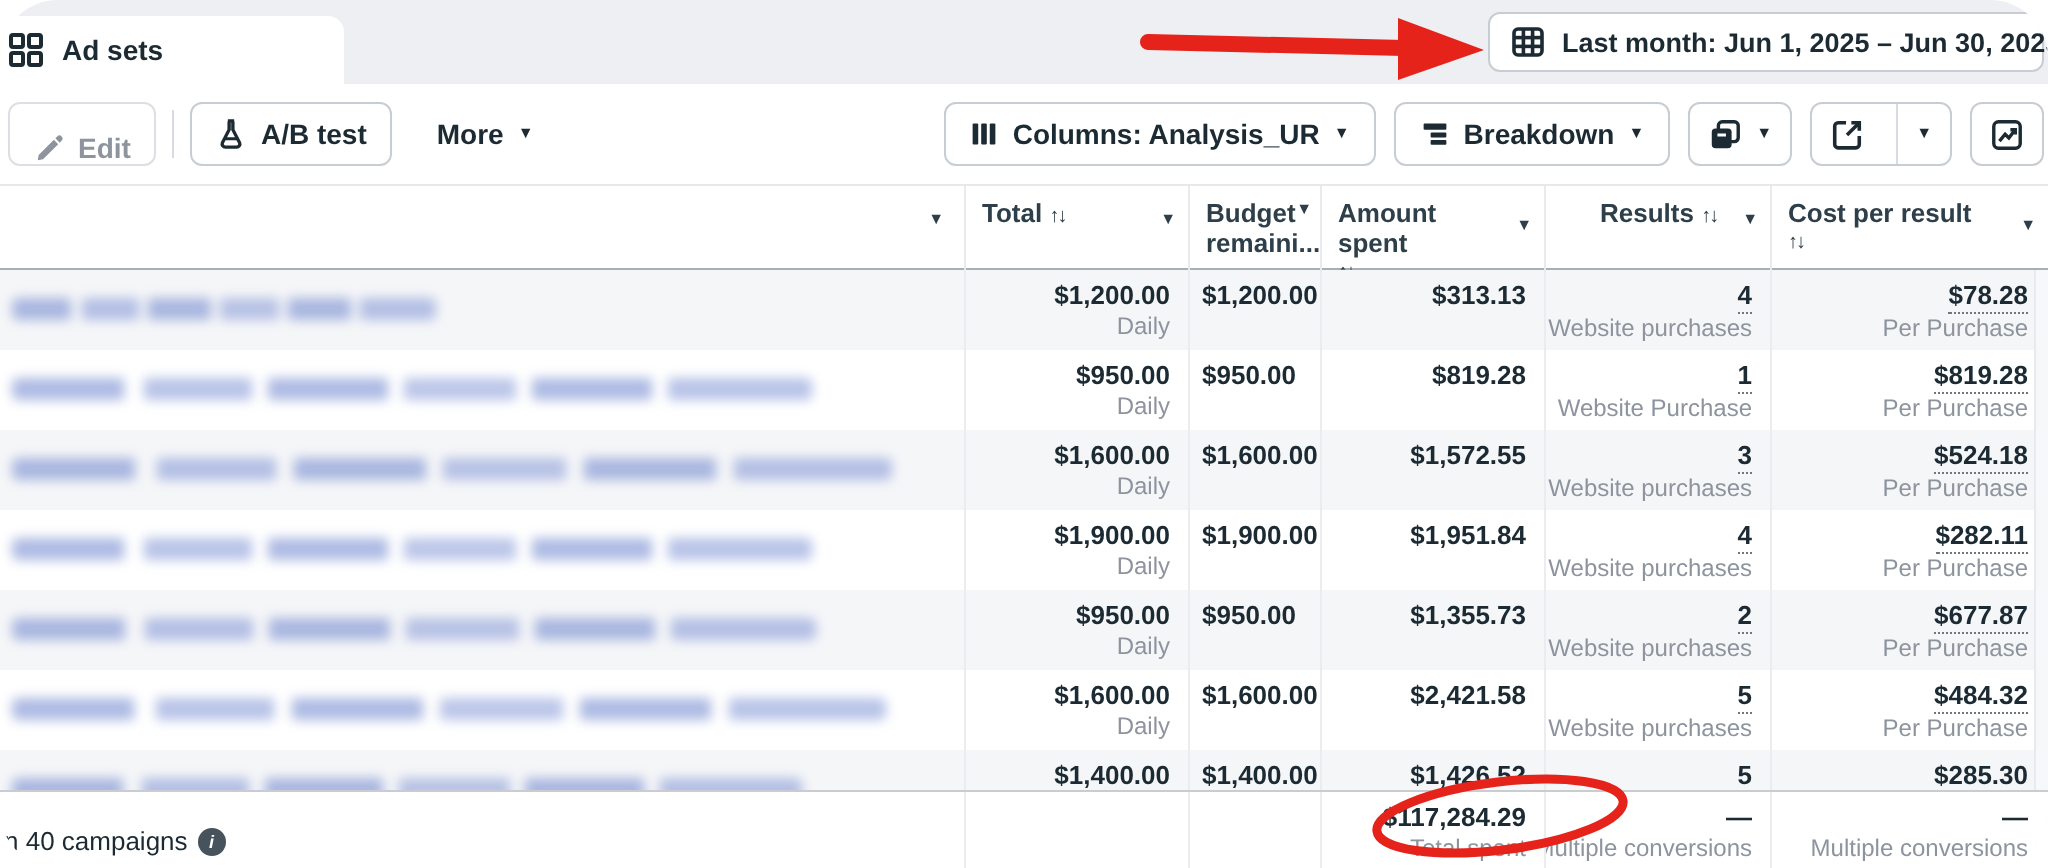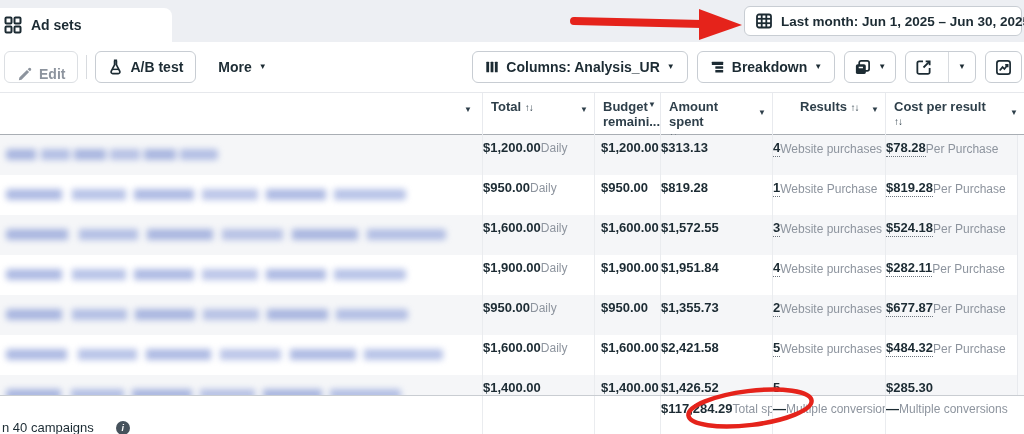--- a/index.html
+++ b/index.html
@@ -1,18 +1,18 @@
 <!DOCTYPE html>
 <html><head>
 <meta charset="utf-8">
 <style>
   * { box-sizing: border-box; margin: 0; padding: 0; }
   html,body { background:#fff; }
   body { font-family:"Liberation Sans", sans-serif; }
-  .app { position:relative; width:1024px; height:434px; overflow:hidden; background:#fff; }
+  .app { position:relative; width:1024px; height:434px; overflow:hidden; background:#fff;border-radius:29px; }
 
   
   .tabstrip { position:absolute; left:0; top:0; width:1024px; height:42px; background:#edeff3; }
   .tab { position:absolute; top:8px; height:34px; background:#fff; border-radius:8px 8px 0 0;
          display:flex; align-items:center; gap:9px; padding:0 16px; cursor:pointer; }
   .tab-adsets { left:-26px; width:198px; padding-left:30px; }
   .tab-ads { left:180px; width:192px;margin-top:36px; }
   .tab-label { font-size:14px; font-weight:700; color:#1c2b33; }
   .tab-icon svg { display:block; }
 
@@ -55,31 +55,31 @@
   .trow.stripe { background:#f5f6f8; }
   .td { position:relative; border-right:1px solid #eaecef; height:40px; overflow:hidden; }
   .td:last-child { border-right:none; }
   .td-name { padding:14px 0 0 6px; }
   .blurbar { height:11px; border-radius:3px; filter:blur(3px); opacity:.55; cursor:pointer;
     background:linear-gradient(90deg,#6b82cc 0%,#6b82cc 14%,rgba(0,0,0,0) 14%,rgba(0,0,0,0) 16.5%,
       #7d92d4 16.5%,#7d92d4 30%,rgba(0,0,0,0) 30%,rgba(0,0,0,0) 32%,
       #6b82cc 32%,#6b82cc 47%,rgba(0,0,0,0) 47%,rgba(0,0,0,0) 49%,
       #8497d6 49%,#8497d6 63%,rgba(0,0,0,0) 63%,rgba(0,0,0,0) 65%,
       #6b82cc 65%,#6b82cc 80%,rgba(0,0,0,0) 80%,rgba(0,0,0,0) 82%,#7d92d4 82%,#7d92d4 100%); }
-  .cellstack { display:flex; flex-direction:row; align-items:flex-end; padding:5px 9px 0 0; }
+  .cellstack { display:flex; flex-direction:column; align-items:flex-end; padding:5px 9px 0 0; }
   .cellstack.left { align-items:flex-start; padding:5px 0 0 6px; white-space:nowrap; }
   .val { font-size:13px; font-weight:600; color:#1c2b33; line-height:16px; white-space:nowrap; }
   .sub { font-size:12px; font-weight:400; color:#8d949e; line-height:15px; margin-top:0; white-space:nowrap; }
   .dotted { border-bottom:1px dotted #6e767f; }
   .pad10 { padding-right:10px; }
 
   .tfoot { position:absolute; left:0; top:395px; width:1024px; height:39px; background:#fff;
            border-top:1px solid #c9cdd2; }
   .tfoot .td { height:39px; }
-  .foot-left { padding:9px 0 0 2px; display:flex; align-items:flex-end; gap:22px;
+  .foot-left { padding:9px 0 0 2px; display:flex; align-items:center; gap:5px;
                font-size:13px; color:#1c2b33; }
   .info-dot { display:inline-flex; align-items:center; justify-content:center; width:14px; height:14px;
               margin-top:1px; border-radius:50%; background:#46525c; color:#fff; font-size:9px;
               font-weight:700; font-style:italic; cursor:pointer; }
   .scroll-gutter { position:absolute; left:1017px; top:135px; width:7px; height:299px;
                    border-left:1px solid #e8eaee; background:#f7f8fa; }
 
   
   .annotations { position:absolute; left:0; top:0; width:1024px; height:434px; pointer-events:none; z-index:50; }
 </style>

